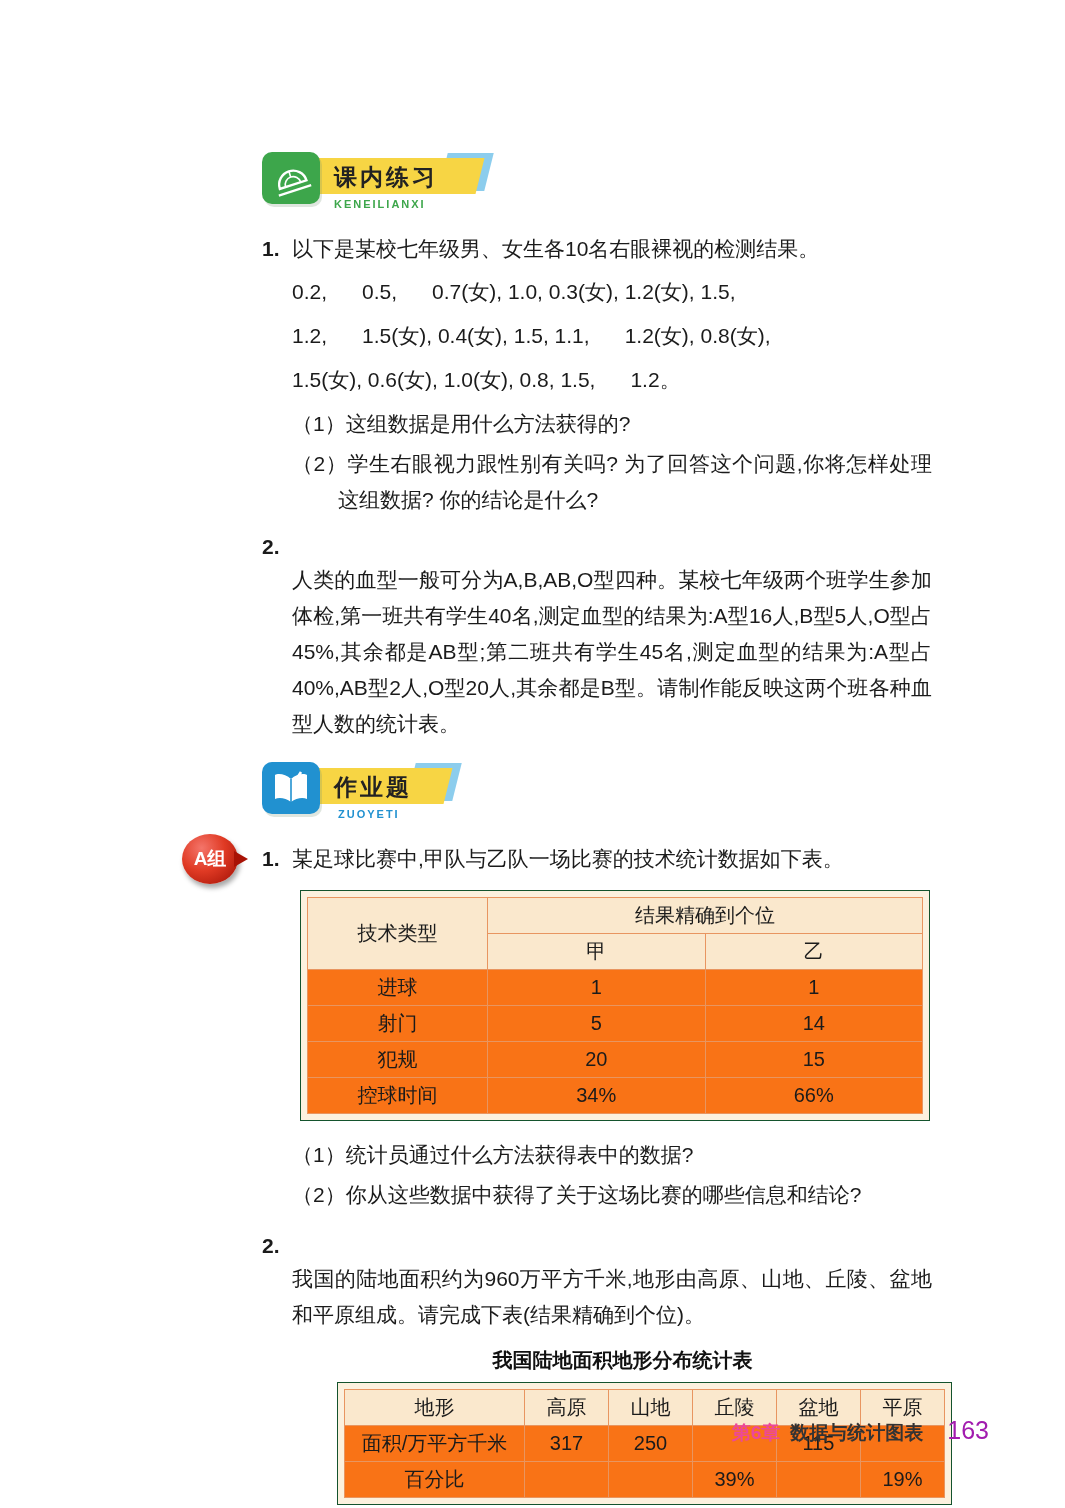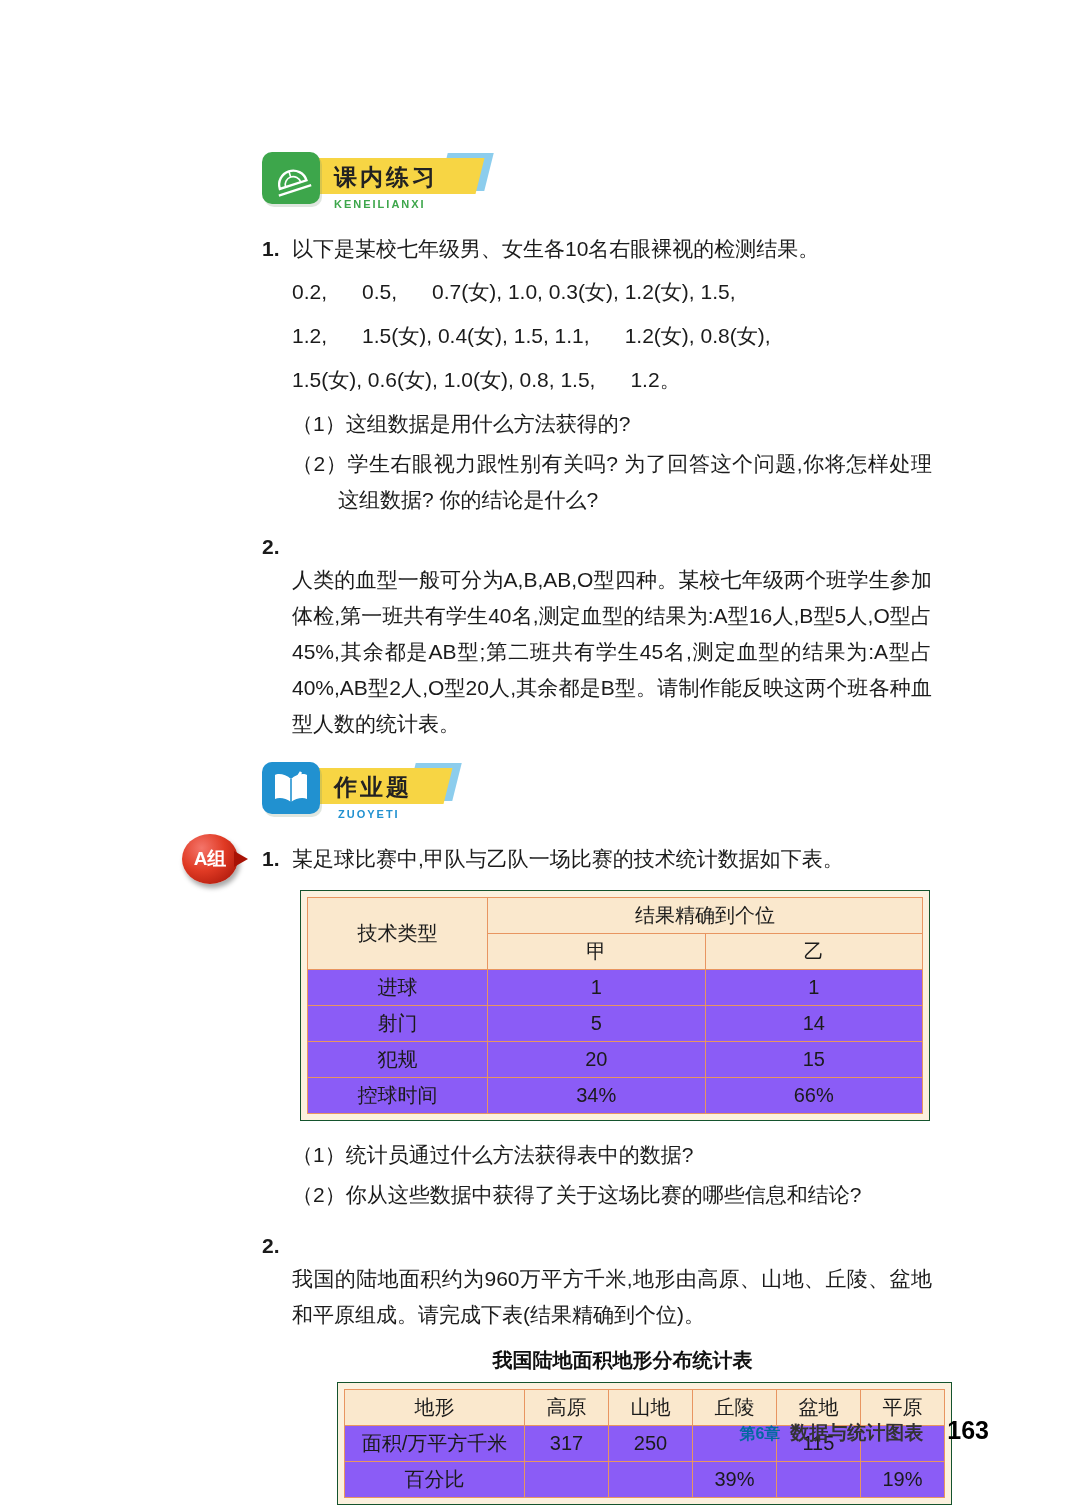--- a/index.html
+++ b/index.html
@@ -39,21 +39,21 @@
   .subq { padding-left: 46px; text-indent: -46px; line-height: 36px; margin-top: 4px; }
   .para { line-height: 36px; margin-top: 32px; }
   .mb12 { margin-bottom: 12px; }
   .mb20 { margin-bottom: 20px; }
   .mb16 { margin-bottom: 16px; }
 
   
   .tbl-wrap { background: #fcf1de; border: 1px solid #14532d; padding: 6px; margin: 10px 0 12px 38px; width: 630px; }
   .tbl-wrap.t2 { width: 615px; margin-left: 75px; margin-top: 8px; }
   table.stat { width: 100%; border-collapse: collapse; }
-  .stat td { border: 1.5px solid #e89560; background: #8b5cf6; text-align: center; font-size: 20px; padding: 3px 6px; height: 36px; color: #1b1b1b; }
+  .stat td { border: 1.5px solid #e89560; background: #f97316; text-align: center; font-size: 20px; padding: 3px 6px; height: 36px; color: #1b1b1b; }
   .stat td.hdr { background: #fae8cd; }
   .stat td.w-label { width: 180px; }
   .tbl-title { width: 615px; margin: 14px 0 0 53px; text-align: center; font-weight: bold; font-size: 20px; color: #111; }
 
   
   .group-badge { position: absolute; left: -80px; top: -8px; width: 70px; height: 52px; z-index: 3; }
   .group-badge .orb {
     position: absolute; left: 0; top: 0; width: 56px; height: 50px; border-radius: 50%;
     background: radial-gradient(circle at 35% 28%, #f4756a 0%, #e03a24 45%, #9c0e03 100%);
     display: flex; align-items: center; justify-content: center;
@@ -61,23 +61,23 @@
     box-shadow: 2px 4px 5px rgba(0,0,0,.35);
   }
   .group-badge .tail {
     position: absolute; left: 52px; top: 17px; width: 0; height: 0;
     border-top: 8px solid transparent; border-bottom: 8px solid transparent;
     border-left: 14px solid #a81205;
   }
 
   
   .footer { position: absolute; top: 1416px; right: 76px; display: flex; align-items: baseline; }
-  .footer .chap { color: #0369a1; font-weight: bold; font-size: 16px; margin-right: 10px; }
+  .footer .chap { color: #ec4899; font-weight: bold; font-size: 19px; margin-right: 10px; }
   .footer .title { color: #333; font-weight: bold; font-size: 19px; }
-  .footer .pagenum { color: #000000; font-weight: bold; font-size: 25px; margin-left: 24px; }
+  .footer .pagenum { color: #a21caf; font-weight: normal; font-size: 25px; margin-left: 24px; }
 </style>
 </head>
 <body>
 
 <div class="page">
   <div class="content">
 
     <div class="badge">
       <div class="band-wrap w1">
         <div class="band-accent"></div>

